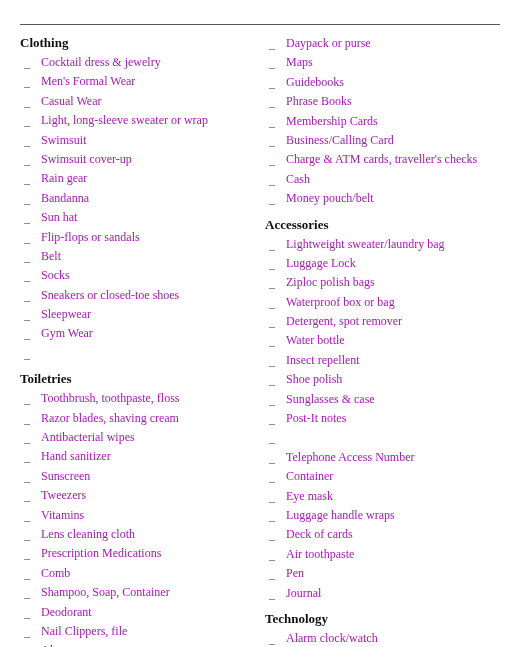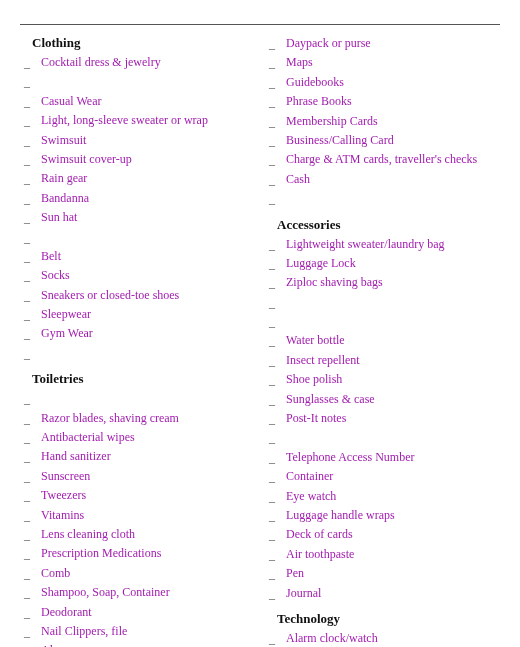--- a/index.html
+++ b/index.html
@@ -31,21 +31,20 @@
       align-items: flex-start;
     }
     .col {
       flex: 1;
     }
     .section-title {
       font-weight: bold;
       font-size: 13px;
       margin-top: 8px;
       margin-bottom: 3px;
-      margin-left: 12px;
     }
     .section-title:first-child {
       margin-top: 0;
     }
     .item {
       display: flex;
       align-items: flex-start;
       margin-bottom: 1px;
       padding-left: 4px;
       line-height: 1.45;
@@ -73,20 +72,21 @@
 
 <div class="columns">
   <div class="col" id="left-col">
       <div class="section-title">Clothing</div>
       <div class="item">
         <span class="checkbox">_</span>
         <span class="item-label">Cocktail dress &amp; jewelry</span>
       </div>
       <div class="item">
         <span class="checkbox">_</span>
+        <span class="item-label">Men's Formal Wear</span>
       </div>
       <div class="item">
         <span class="checkbox">_</span>
         <span class="item-label">Casual Wear</span>
       </div>
       <div class="item">
         <span class="checkbox">_</span>
         <span class="item-label">Light, long-sleeve sweater or wrap</span>
       </div>
       <div class="item">
@@ -104,20 +104,21 @@
       <div class="item">
         <span class="checkbox">_</span>
         <span class="item-label">Bandanna</span>
       </div>
       <div class="item">
         <span class="checkbox">_</span>
         <span class="item-label">Sun hat</span>
       </div>
       <div class="item">
         <span class="checkbox">_</span>
+        <span class="item-label">Flip-flops or sandals</span>
       </div>
       <div class="item">
         <span class="checkbox">_</span>
         <span class="item-label">Belt</span>
       </div>
       <div class="item">
         <span class="checkbox">_</span>
         <span class="item-label">Socks</span>
       </div>
       <div class="item">
@@ -131,20 +132,21 @@
       <div class="item">
         <span class="checkbox">_</span>
         <span class="item-label">Gym Wear</span>
       </div>
       <div class="item">
         <span class="checkbox">_</span>
       </div>
       <div class="section-title">Toiletries</div>
       <div class="item">
         <span class="checkbox">_</span>
+        <span class="item-label">Toothbrush, toothpaste, floss</span>
       </div>
       <div class="item">
         <span class="checkbox">_</span>
         <span class="item-label">Razor blades, shaving cream</span>
       </div>
       <div class="item">
         <span class="checkbox">_</span>
         <span class="item-label">Antibacterial wipes</span>
       </div>
       <div class="item">
@@ -220,39 +222,42 @@
       <div class="item">
         <span class="checkbox">_</span>
         <span class="item-label">Charge &amp; ATM cards, traveller's checks</span>
       </div>
       <div class="item">
         <span class="checkbox">_</span>
         <span class="item-label">Cash</span>
       </div>
       <div class="item">
         <span class="checkbox">_</span>
+        <span class="item-label">Money pouch/belt</span>
       </div>
       <div class="section-title">Accessories</div>
       <div class="item">
         <span class="checkbox">_</span>
         <span class="item-label">Lightweight sweater/laundry bag</span>
       </div>
       <div class="item">
         <span class="checkbox">_</span>
         <span class="item-label">Luggage Lock</span>
       </div>
       <div class="item">
         <span class="checkbox">_</span>
-        <span class="item-label">Ziploc shaving bags</span>
-      </div>
-      <div class="item">
-        <span class="checkbox">_</span>
-      </div>
-      <div class="item">
-        <span class="checkbox">_</span>
+        <span class="item-label">Ziploc polish bags</span>
+      </div>
+      <div class="item">
+        <span class="checkbox">_</span>
+        <span class="item-label">Waterproof box or bag</span>
+      </div>
+      <div class="item">
+        <span class="checkbox">_</span>
+        <span class="item-label">Detergent, spot remover</span>
       </div>
       <div class="item">
         <span class="checkbox">_</span>
         <span class="item-label">Water bottle</span>
       </div>
       <div class="item">
         <span class="checkbox">_</span>
         <span class="item-label">Insect repellent</span>
       </div>
       <div class="item">
@@ -273,21 +278,21 @@
       <div class="item">
         <span class="checkbox">_</span>
         <span class="item-label">Telephone Access Number</span>
       </div>
       <div class="item">
         <span class="checkbox">_</span>
         <span class="item-label">Container</span>
       </div>
       <div class="item">
         <span class="checkbox">_</span>
-        <span class="item-label">Eye watch</span>
+        <span class="item-label">Eye mask</span>
       </div>
       <div class="item">
         <span class="checkbox">_</span>
         <span class="item-label">Luggage handle wraps</span>
       </div>
       <div class="item">
         <span class="checkbox">_</span>
         <span class="item-label">Deck of cards</span>
       </div>
       <div class="item">

